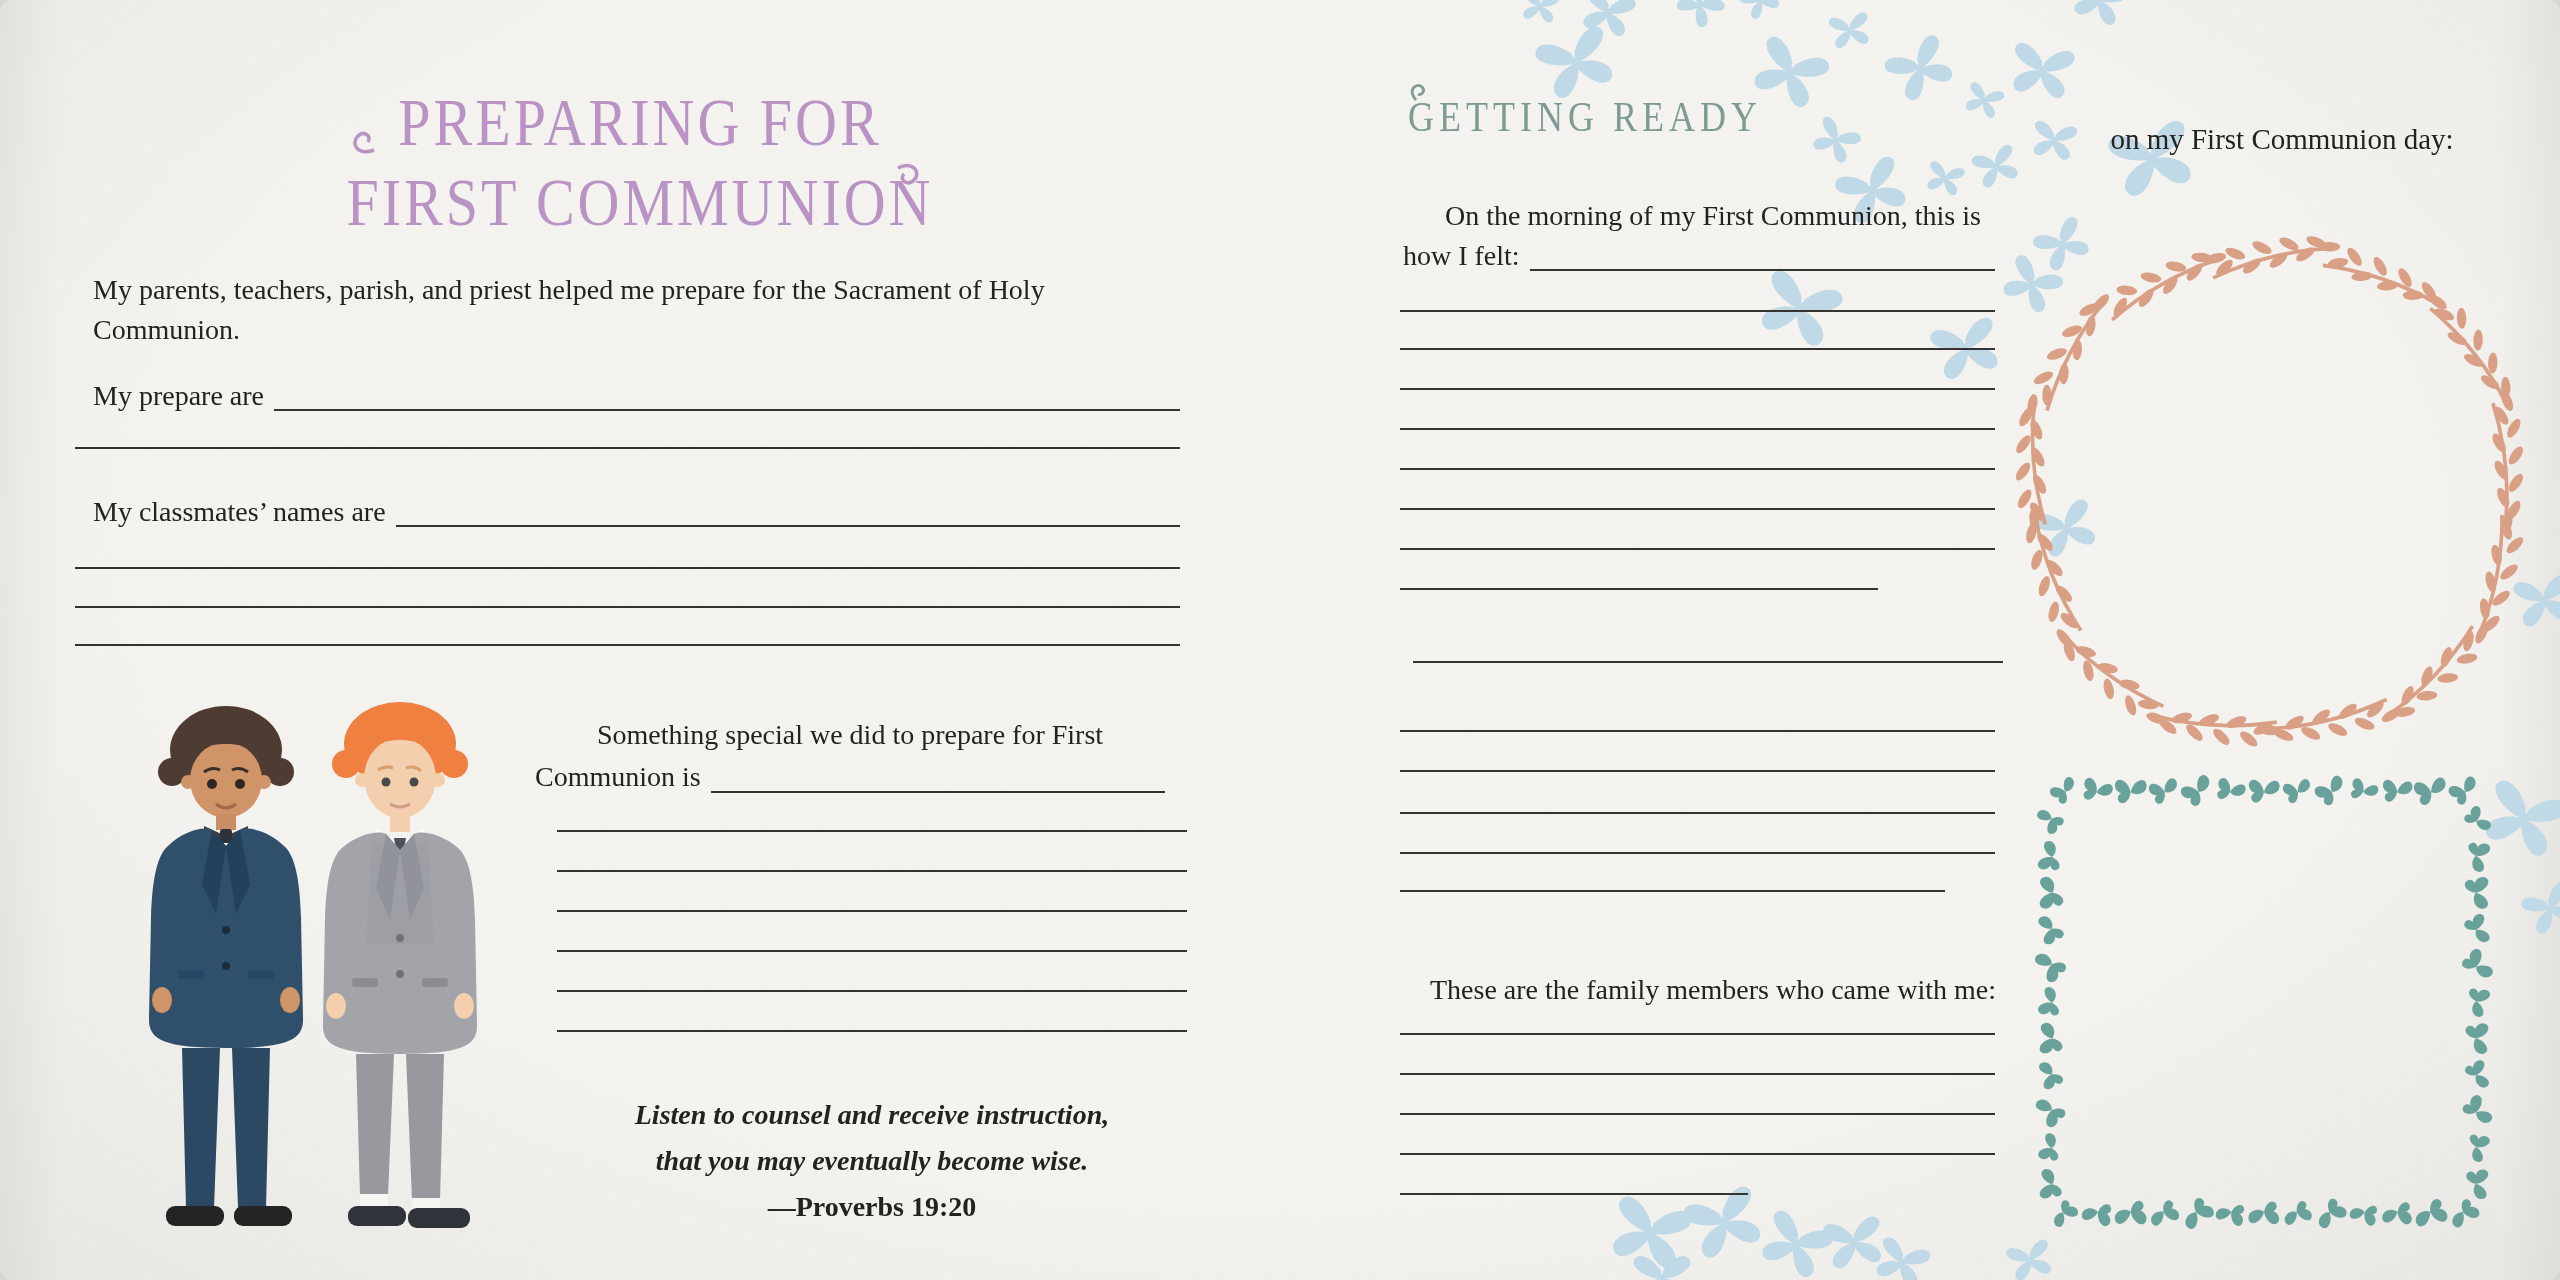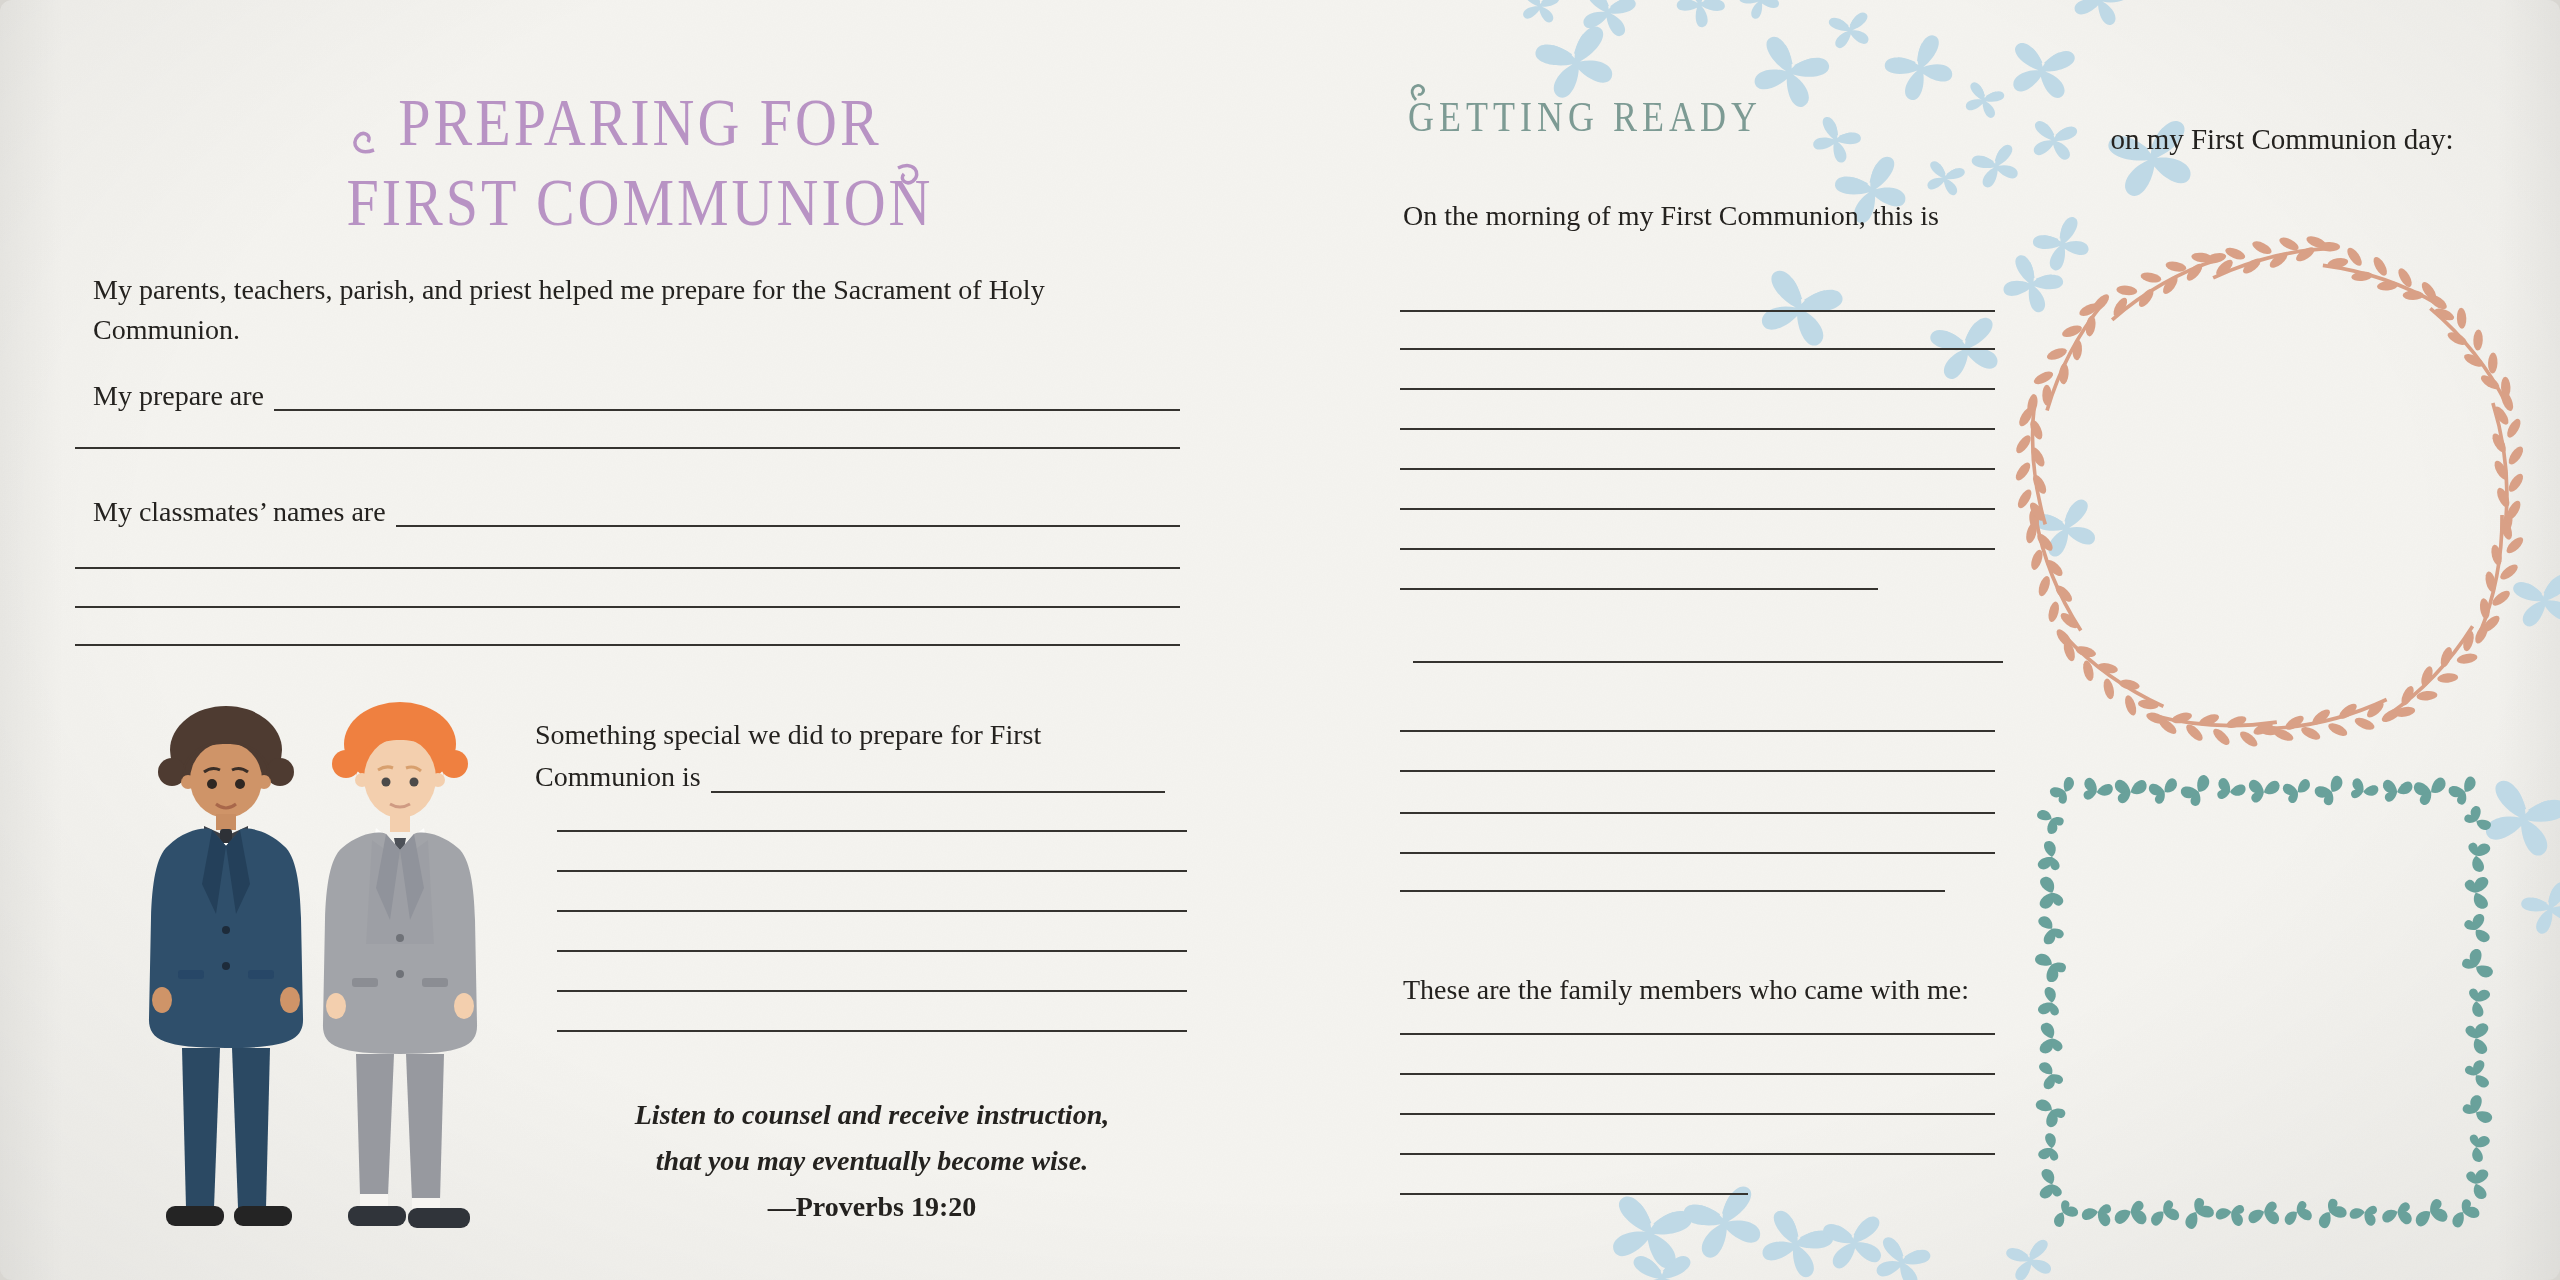--- a/index.html
+++ b/index.html
@@ -21,21 +21,21 @@
   .rtitle span{display:inline-block;transform:scaleY(1.18);transform-origin:50% 30%;
         font-size:36px;letter-spacing:5px;}
 
   .txt{font-size:28px;line-height:40px;}
   .intro{position:absolute;left:93px;top:270px;width:1000px;}
   .row{position:absolute;display:flex;align-items:baseline;}
   .row .lbl{white-space:nowrap;}
   .rule{border-bottom:2px solid #35332f;}
   .rule.grow{flex:1 1 auto;margin:0 0 5px 10px;height:1px;align-self:flex-end;}
   .rule.abs{position:absolute;height:0;}
-  .block{position:absolute;}
+  .block{position:absolute;text-align:center;}
   .block .row2{display:flex;align-items:baseline;}
   .quote{position:absolute;left:557px;top:1092px;width:630px;text-align:center;
          font-size:28px;line-height:46px;font-weight:bold;}
   .quote .qi{font-style:italic;}
   .caption{position:absolute;left:822px;top:118px;width:360px;text-align:center;
            font-size:29px;line-height:43px;}
 </style>
 </head>
 <body>
 
@@ -293,20 +293,24 @@
       <div class="rule abs" style="left: 557px; top: 1030px; width: 630px;"></div>
     </section>
 
   <section class="page right">
     <h2 class="rtitle" style="margin:0;font-weight:normal;">
       <span>GETTING READY</span>
     </h2>
 
     <div class="block txt" style="left:123px;top:196px;width:620px;">
       <div>On the morning of my First Communion, this is</div>
+      <div class="row2" style="width:592px;">
+        <span class="lbl">how I felt:</span>
+        <span class="rule grow"></span>
+      </div>
     </div>
 
     <div class="row txt" style="left:123px;top:660px;width:600px;">
       <span class="rule grow"></span>
     </div>
 
     <div class="block txt" style="left:123px;top:970px;width:620px;">These are the family members who came with me:</div>
 
     <div class="caption">
       <div>on my First Communion day:</div>

